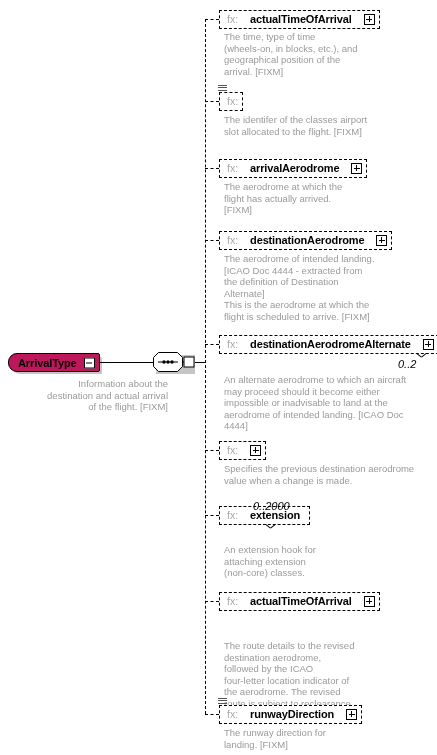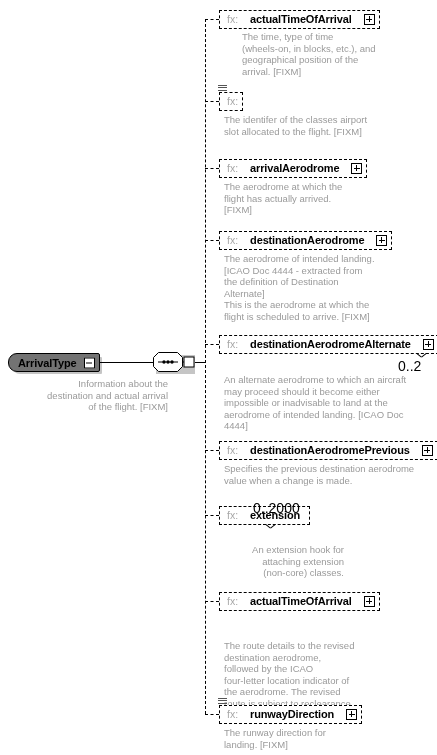--- a/index.html
+++ b/index.html
@@ -20,21 +20,21 @@
     position: absolute;
     left: 8px;
     top: 353px;
     display: flex;
     align-items: center;
   }
   .type-box {
     position: relative;
     border: 1px solid #000;
     border-radius: 9px 2px 2px 9px;
-    background: #737373;
+    background: #be185d;
     height: 19px;
     box-sizing: border-box;
     display: flex;
     align-items: center;
     padding: 0 22px 0 9px;
     box-shadow: 3px 3px 0 -1px rgba(150,150,150,0.55);
   }
   .type-box .tname {
     font-size: 11px;
     font-weight: bold;
@@ -216,23 +216,24 @@
     position: absolute;
     top: 0;
     width: 6px;
     height: 1px;
     background: #000;
   }
   .chevron::before { left: 0; transform: rotate(38deg); transform-origin: left top; }
   .chevron::after  { right: 0; transform: rotate(-38deg); transform-origin: right top; }
   .card-label {
     position: absolute;
-    font-size: 14px;
+    font-size: 11px;
     color: #000;
     white-space: nowrap;
+    font-style: italic;
   }
 
   
   .elem-desc {
     position: absolute;
     left: 224px;
     font-size: 9.5px;
     line-height: 11.5px;
     color: #9a9a9a;
     white-space: pre-line;
@@ -272,21 +273,21 @@
 
 <div class="branch" style="top:19px;"></div>
 <div class="elem" style="top:9px;">
   <div class="elem-box">
     <span class="elem-shadow"></span>
     <span class="ns">fx:</span>
     <span class="ename">actualTimeOfArrival</span>
     <span class="plus-box"></span>
   </div>
 </div>
-<div class="elem-desc" style="top:31px; width:160px;margin-left:18px;">The time, type of time
+<div class="elem-desc" style="top:31px; width:160px;">The time, type of time
 (wheels-on, in blocks, etc.), and
 geographical position of the
 arrival.  [FIXM]</div>
 
 <div class="branch" style="top:101px;"></div>
 <div class="elem" style="top:91px;">
   <div class="elem-box">
     <span class="elem-shadow"></span>
     <span class="multi-marker">
         <i></i>
@@ -345,40 +346,39 @@
 may proceed should it become either
 impossible or inadvisable to land at the
 aerodrome of intended landing. [ICAO Doc
 4444]</div>
 
 <div class="branch" style="top:450px;"></div>
 <div class="elem" style="top:440px;">
   <div class="elem-box">
     <span class="elem-shadow"></span>
     <span class="ns">fx:</span>
-    <span class="ename">destinationAerodromePrevious</span>
     <span class="plus-box"></span>
   </div>
 </div>
 <div class="elem-desc" style="top:463px; width:205px;">Specifies the previous destination aerodrome
 value when a change is made.</div>
 
 <div class="branch" style="top:515px;"></div>
 <div class="elem" style="top:505px;">
   <div class="elem-box" style="padding-right:9px;">
     <span class="elem-shadow"></span>
     <span class="ns">fx:</span>
     <span class="ename">extension</span>
   </div>
 </div>
 <div class="card-wrap" style="left:266px; top:524px;">
   <span class="chevron"></span>
 </div>
 <div class="card-label" style="left:253px; top:500px;">0..2000</div>
-<div class="elem-desc" style="top:544px; width:120px;text-align:right;">An extension hook for
+<div class="elem-desc" style="top:544px; width:120px;">An extension hook for
 attaching extension
 (non-core) classes.</div>
 
 <div class="branch" style="top:601px;"></div>
 <div class="elem" style="top:591px;">
   <div class="elem-box">
     <span class="elem-shadow"></span>
     <span class="ns">fx:</span>
     <span class="ename">actualTimeOfArrival</span>
     <span class="plus-box"></span>

